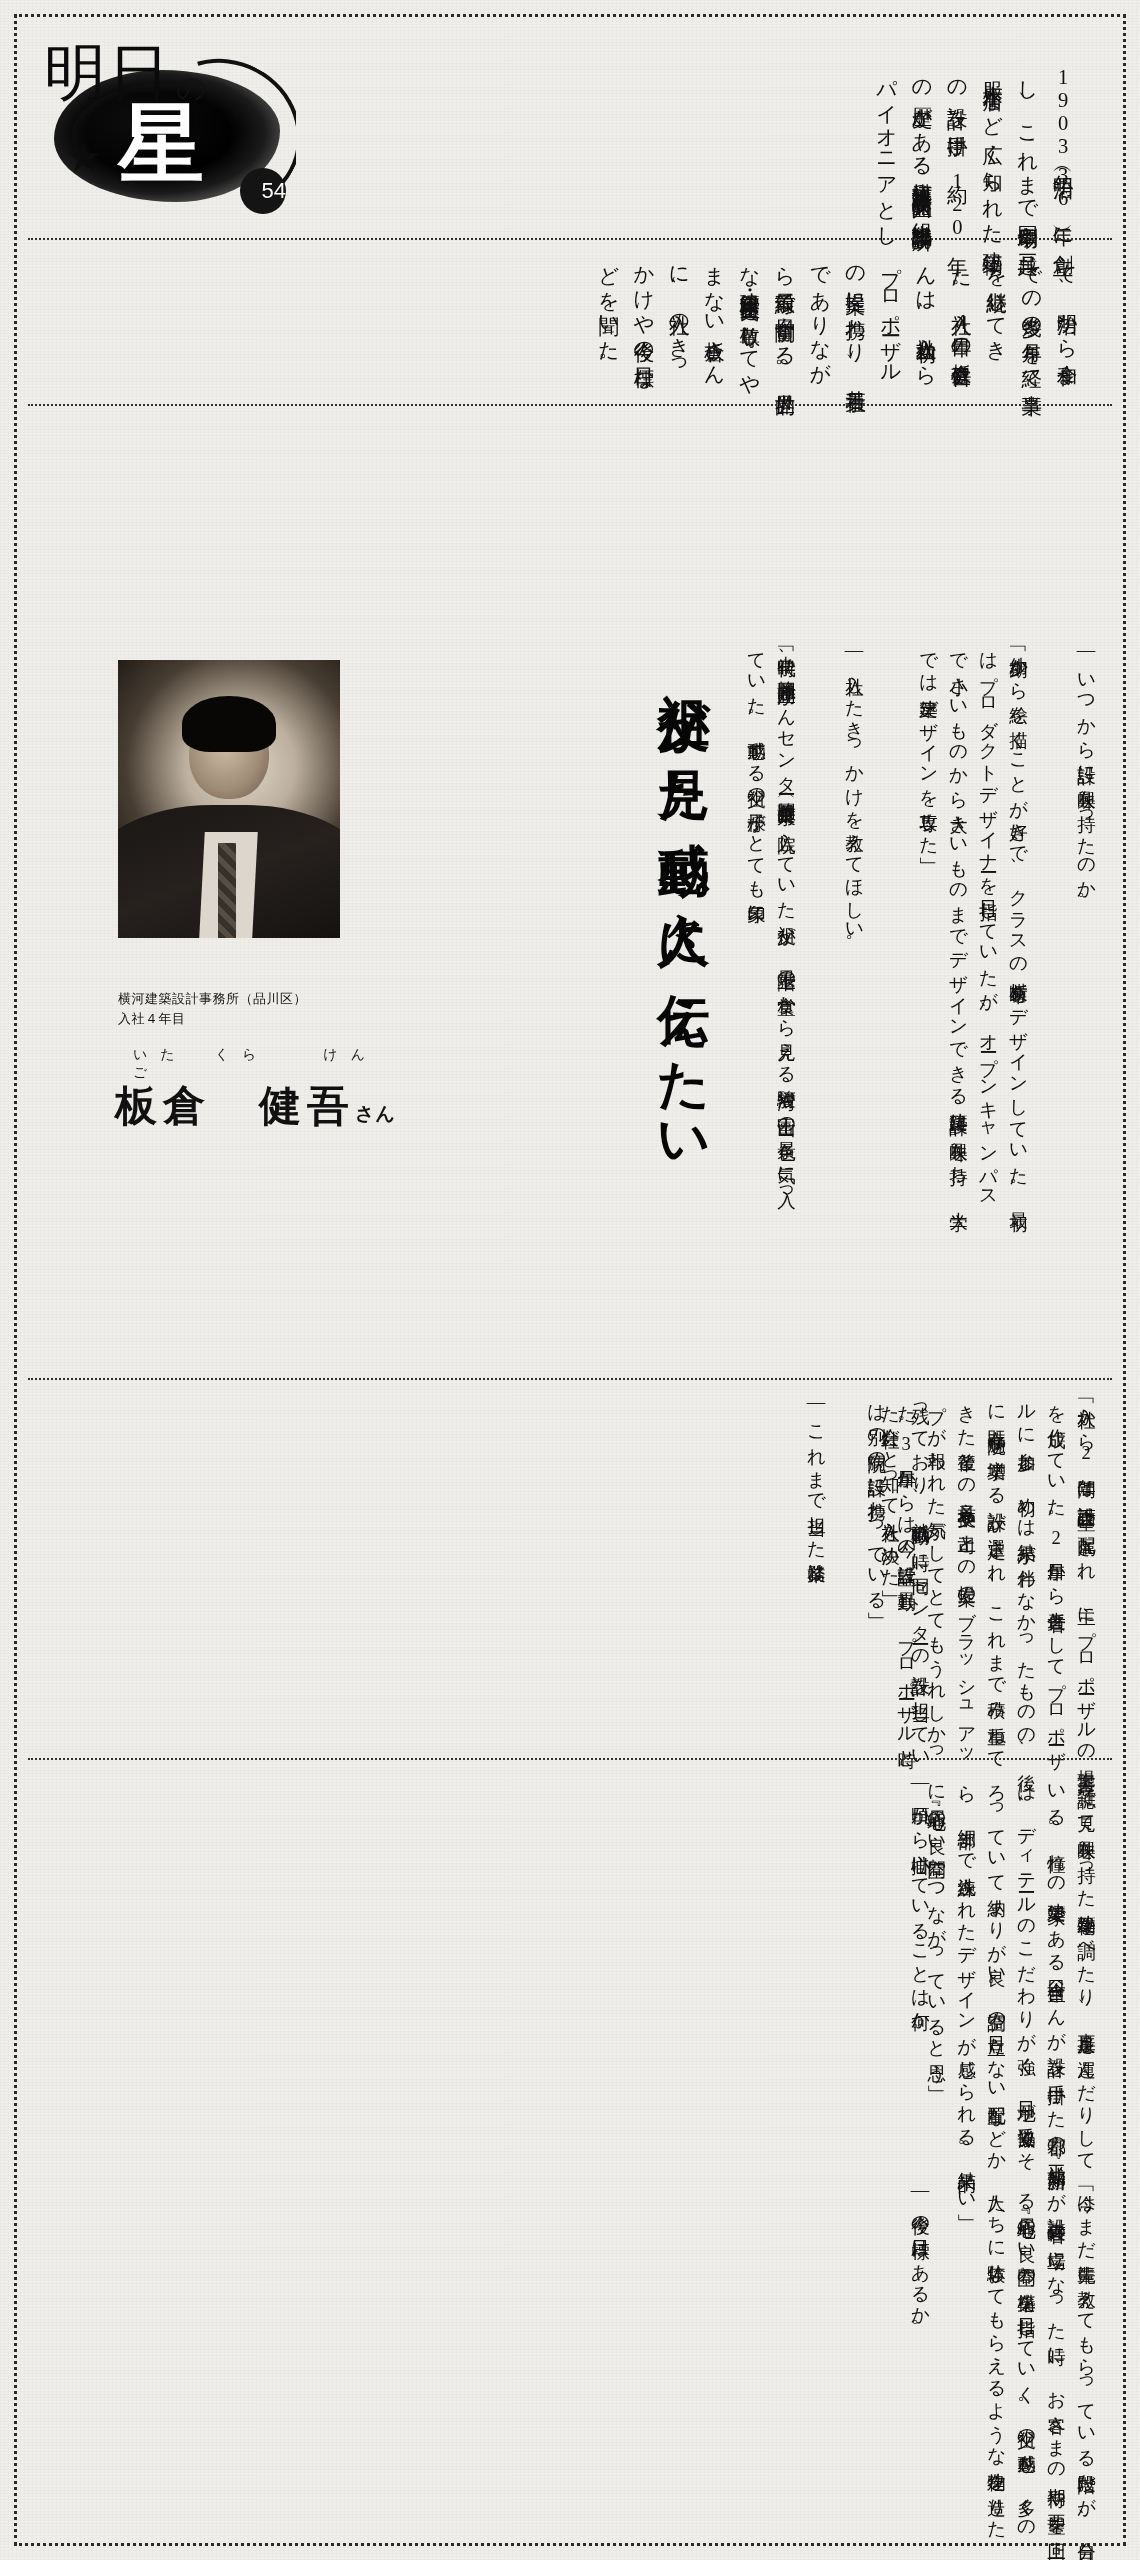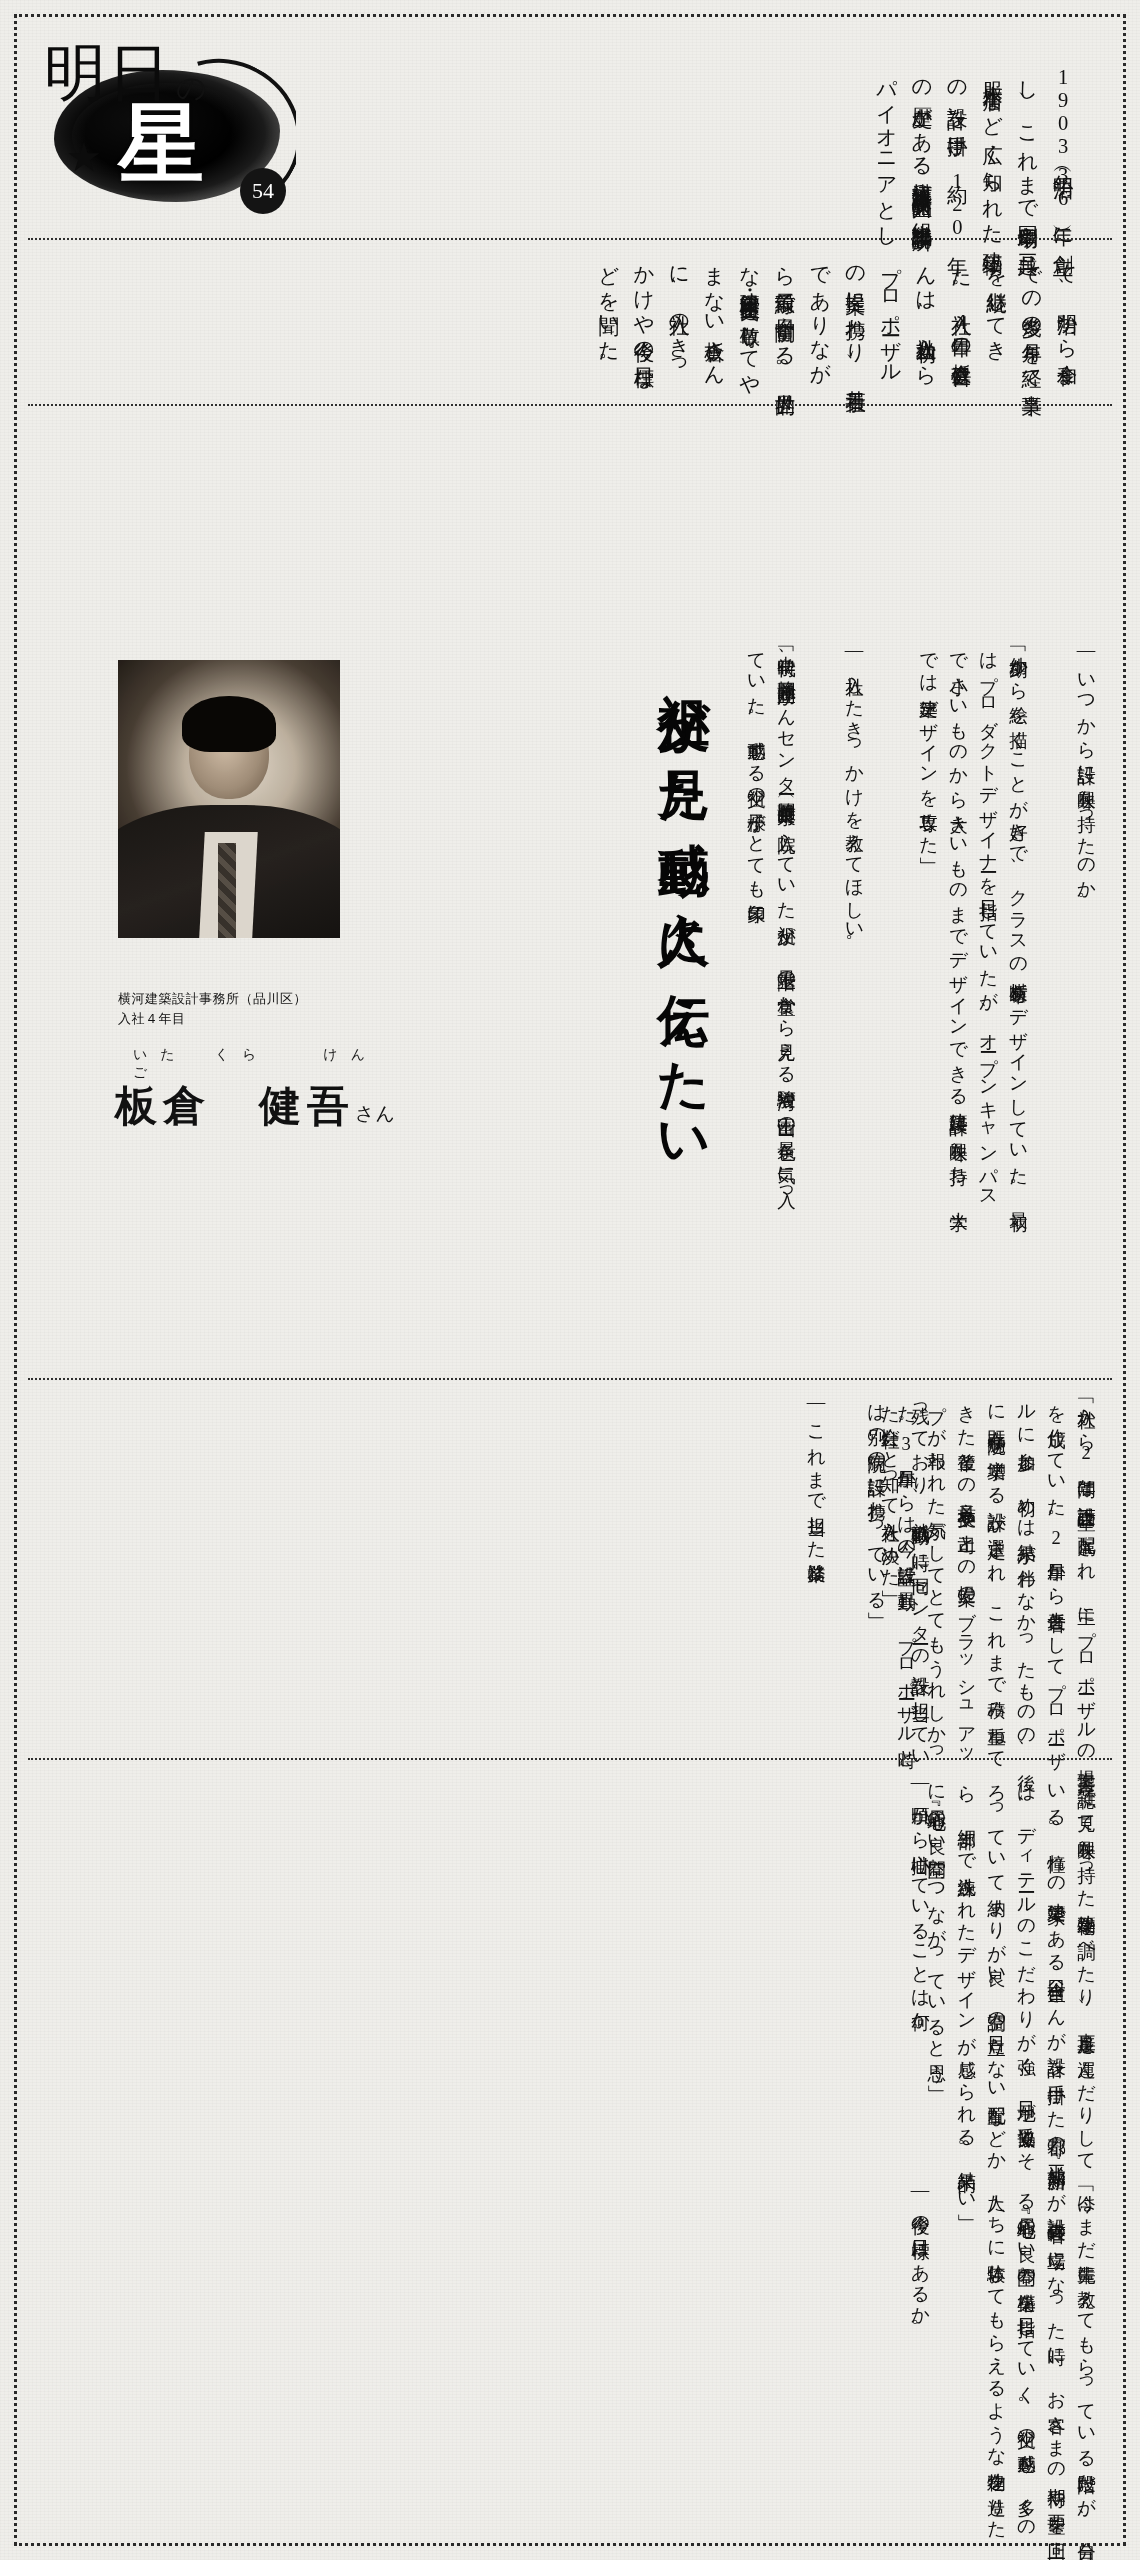--- a/index.html
+++ b/index.html
@@ -120,22 +120,22 @@
     position: absolute;
     left: 214px;
     top: 142px;
     width: 46px;
     height: 46px;
     border-radius: 50%;
     background: #141414;
     color: #fff;
     font-size: 22px;
     line-height: 46px;
-    text-align: center;
-    font-family: Liberation Serif, serif;
+    text-align: right;
+    font-family: Liberation Sans, sans-serif;
   }
 
   
   .lead-top {
     position: absolute;
     left: 500px;
     top: 66px;
     width: 580px;
     height: 175px;
     writing-mode: vertical-rl;
@@ -256,21 +256,21 @@
   }
   .name-main {
     font-size: 42px;
     letter-spacing: 6px;
     font-weight: bold;
     line-height: 1.15;
   }
   .name-suffix {
     font-size: 19px;
     letter-spacing: 1px;
-    font-weight: normal;
+    font-weight: bold;
   }
 
   
   .headline {
     position: absolute;
     right: 430px;
     top: 652px;
     height: 1090px;
     writing-mode: vertical-rl;
     text-orientation: upright;

